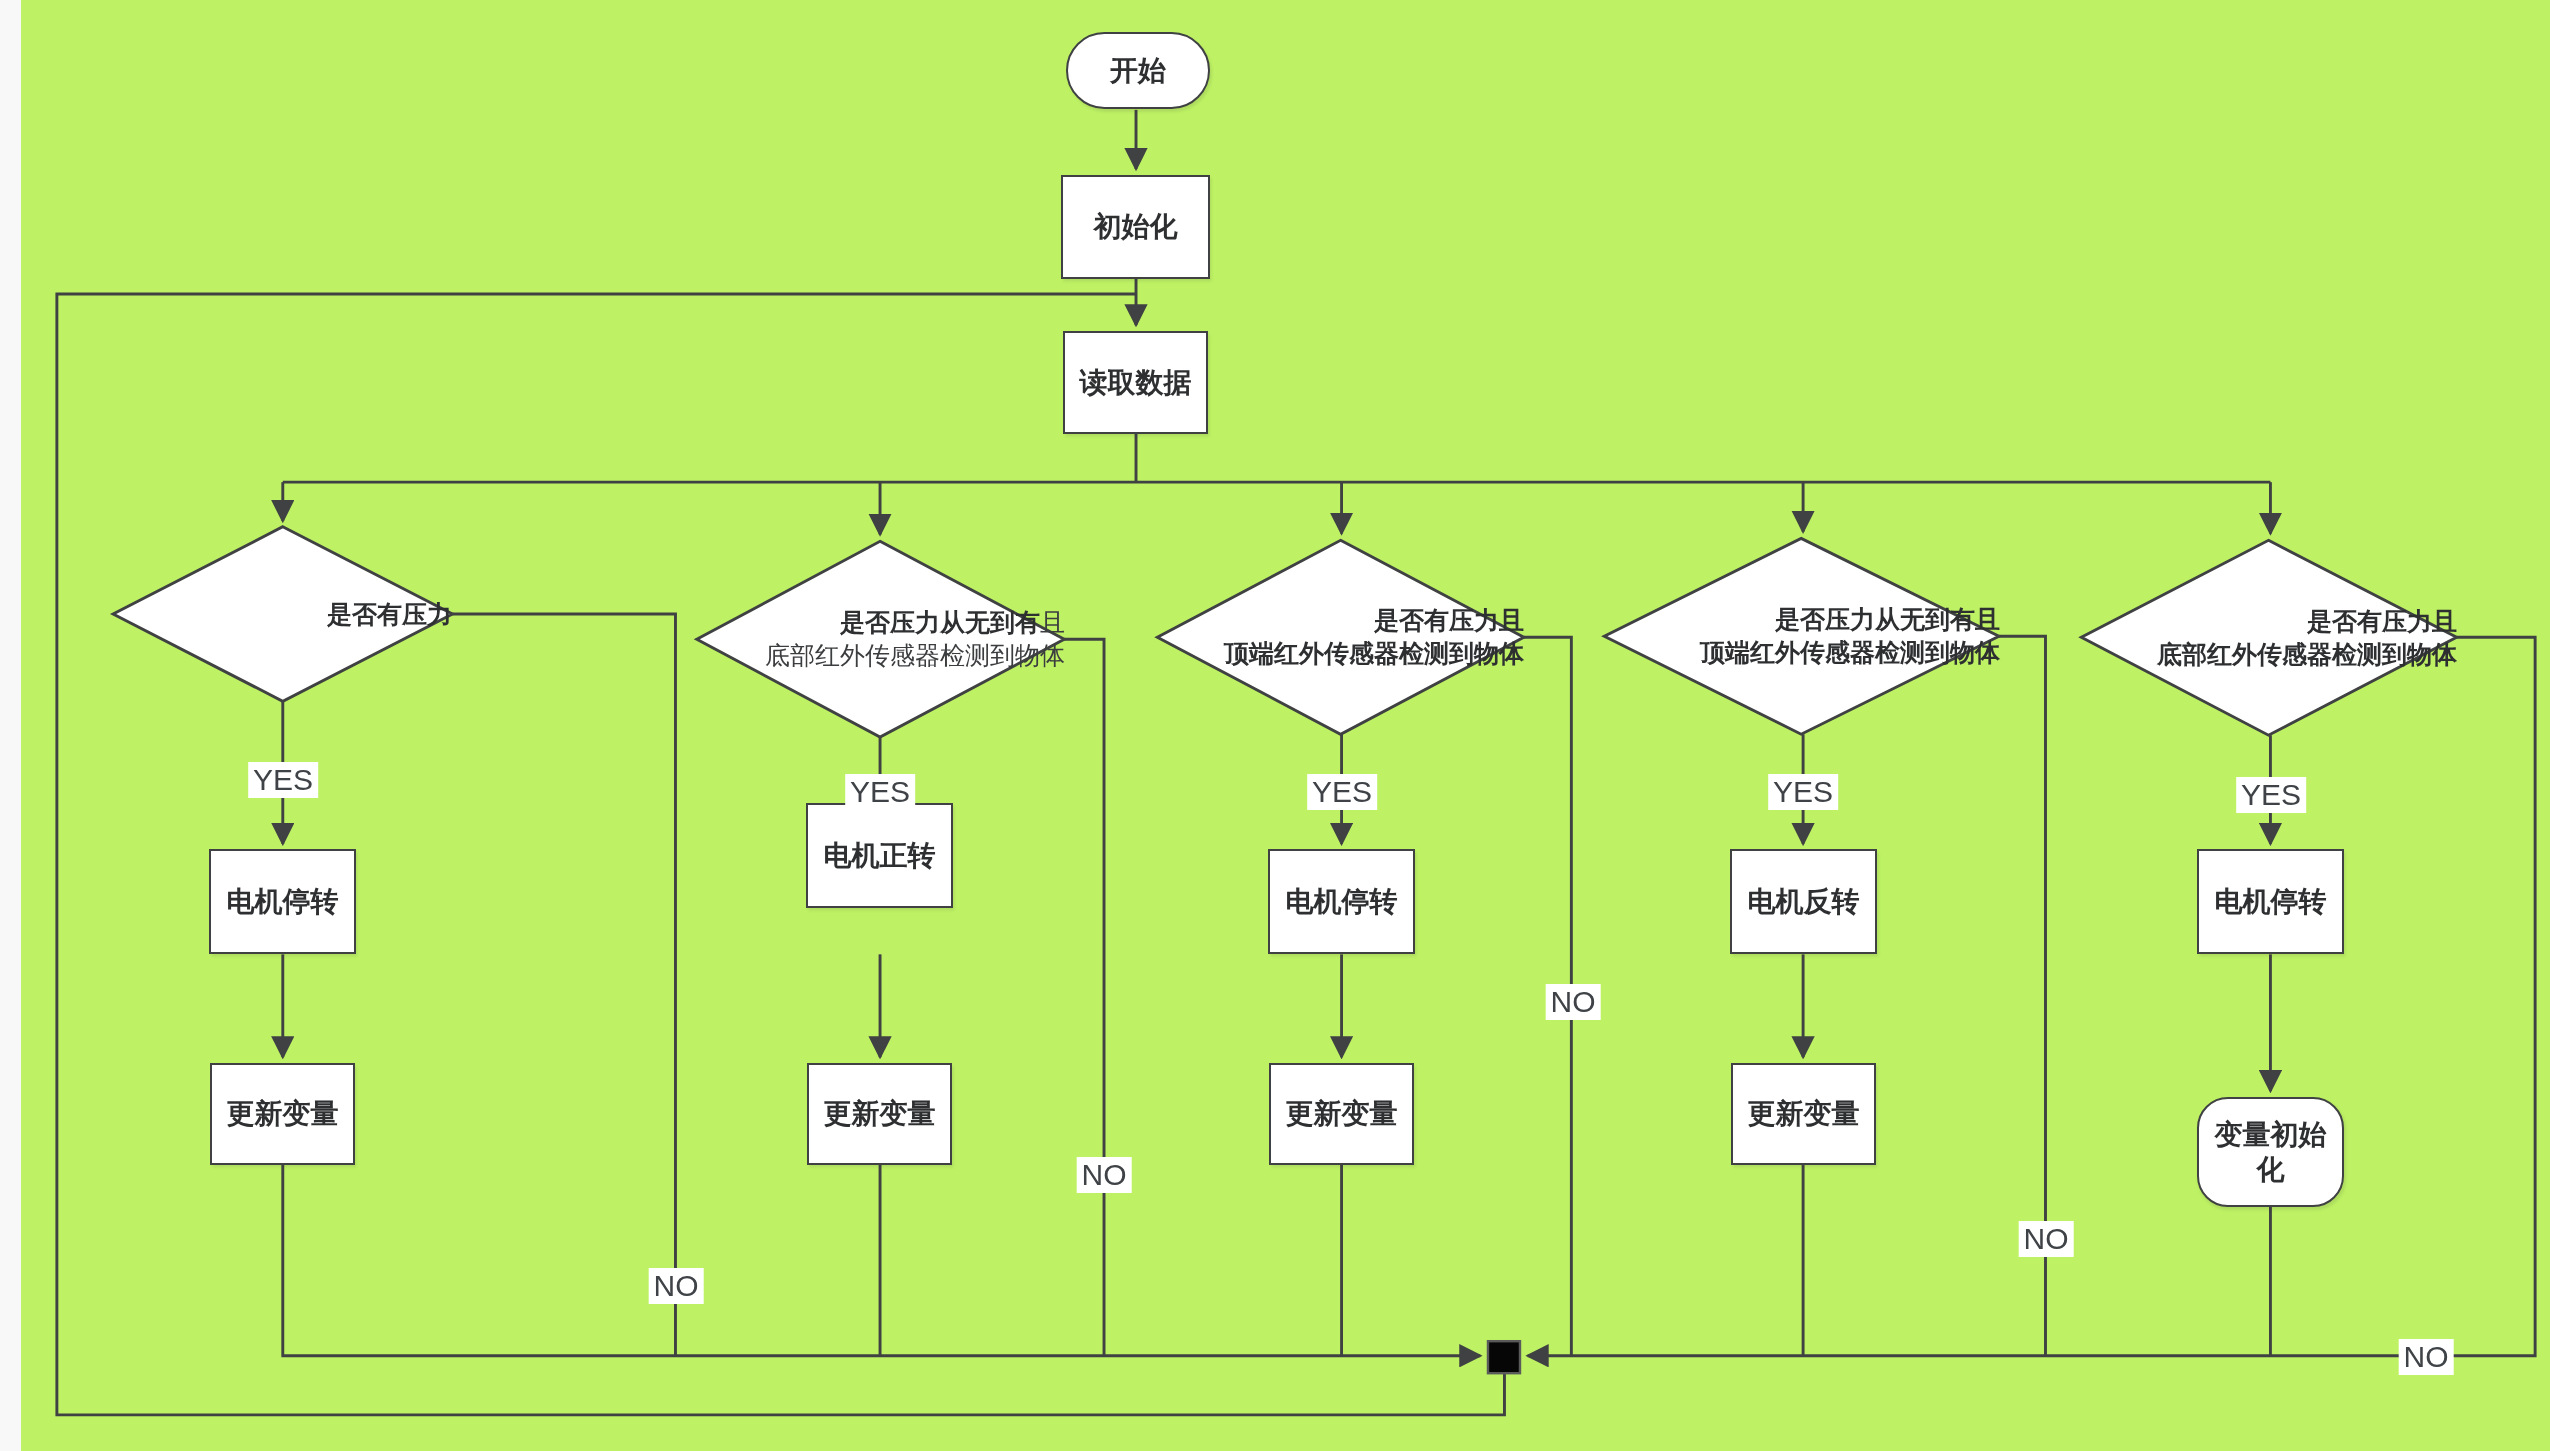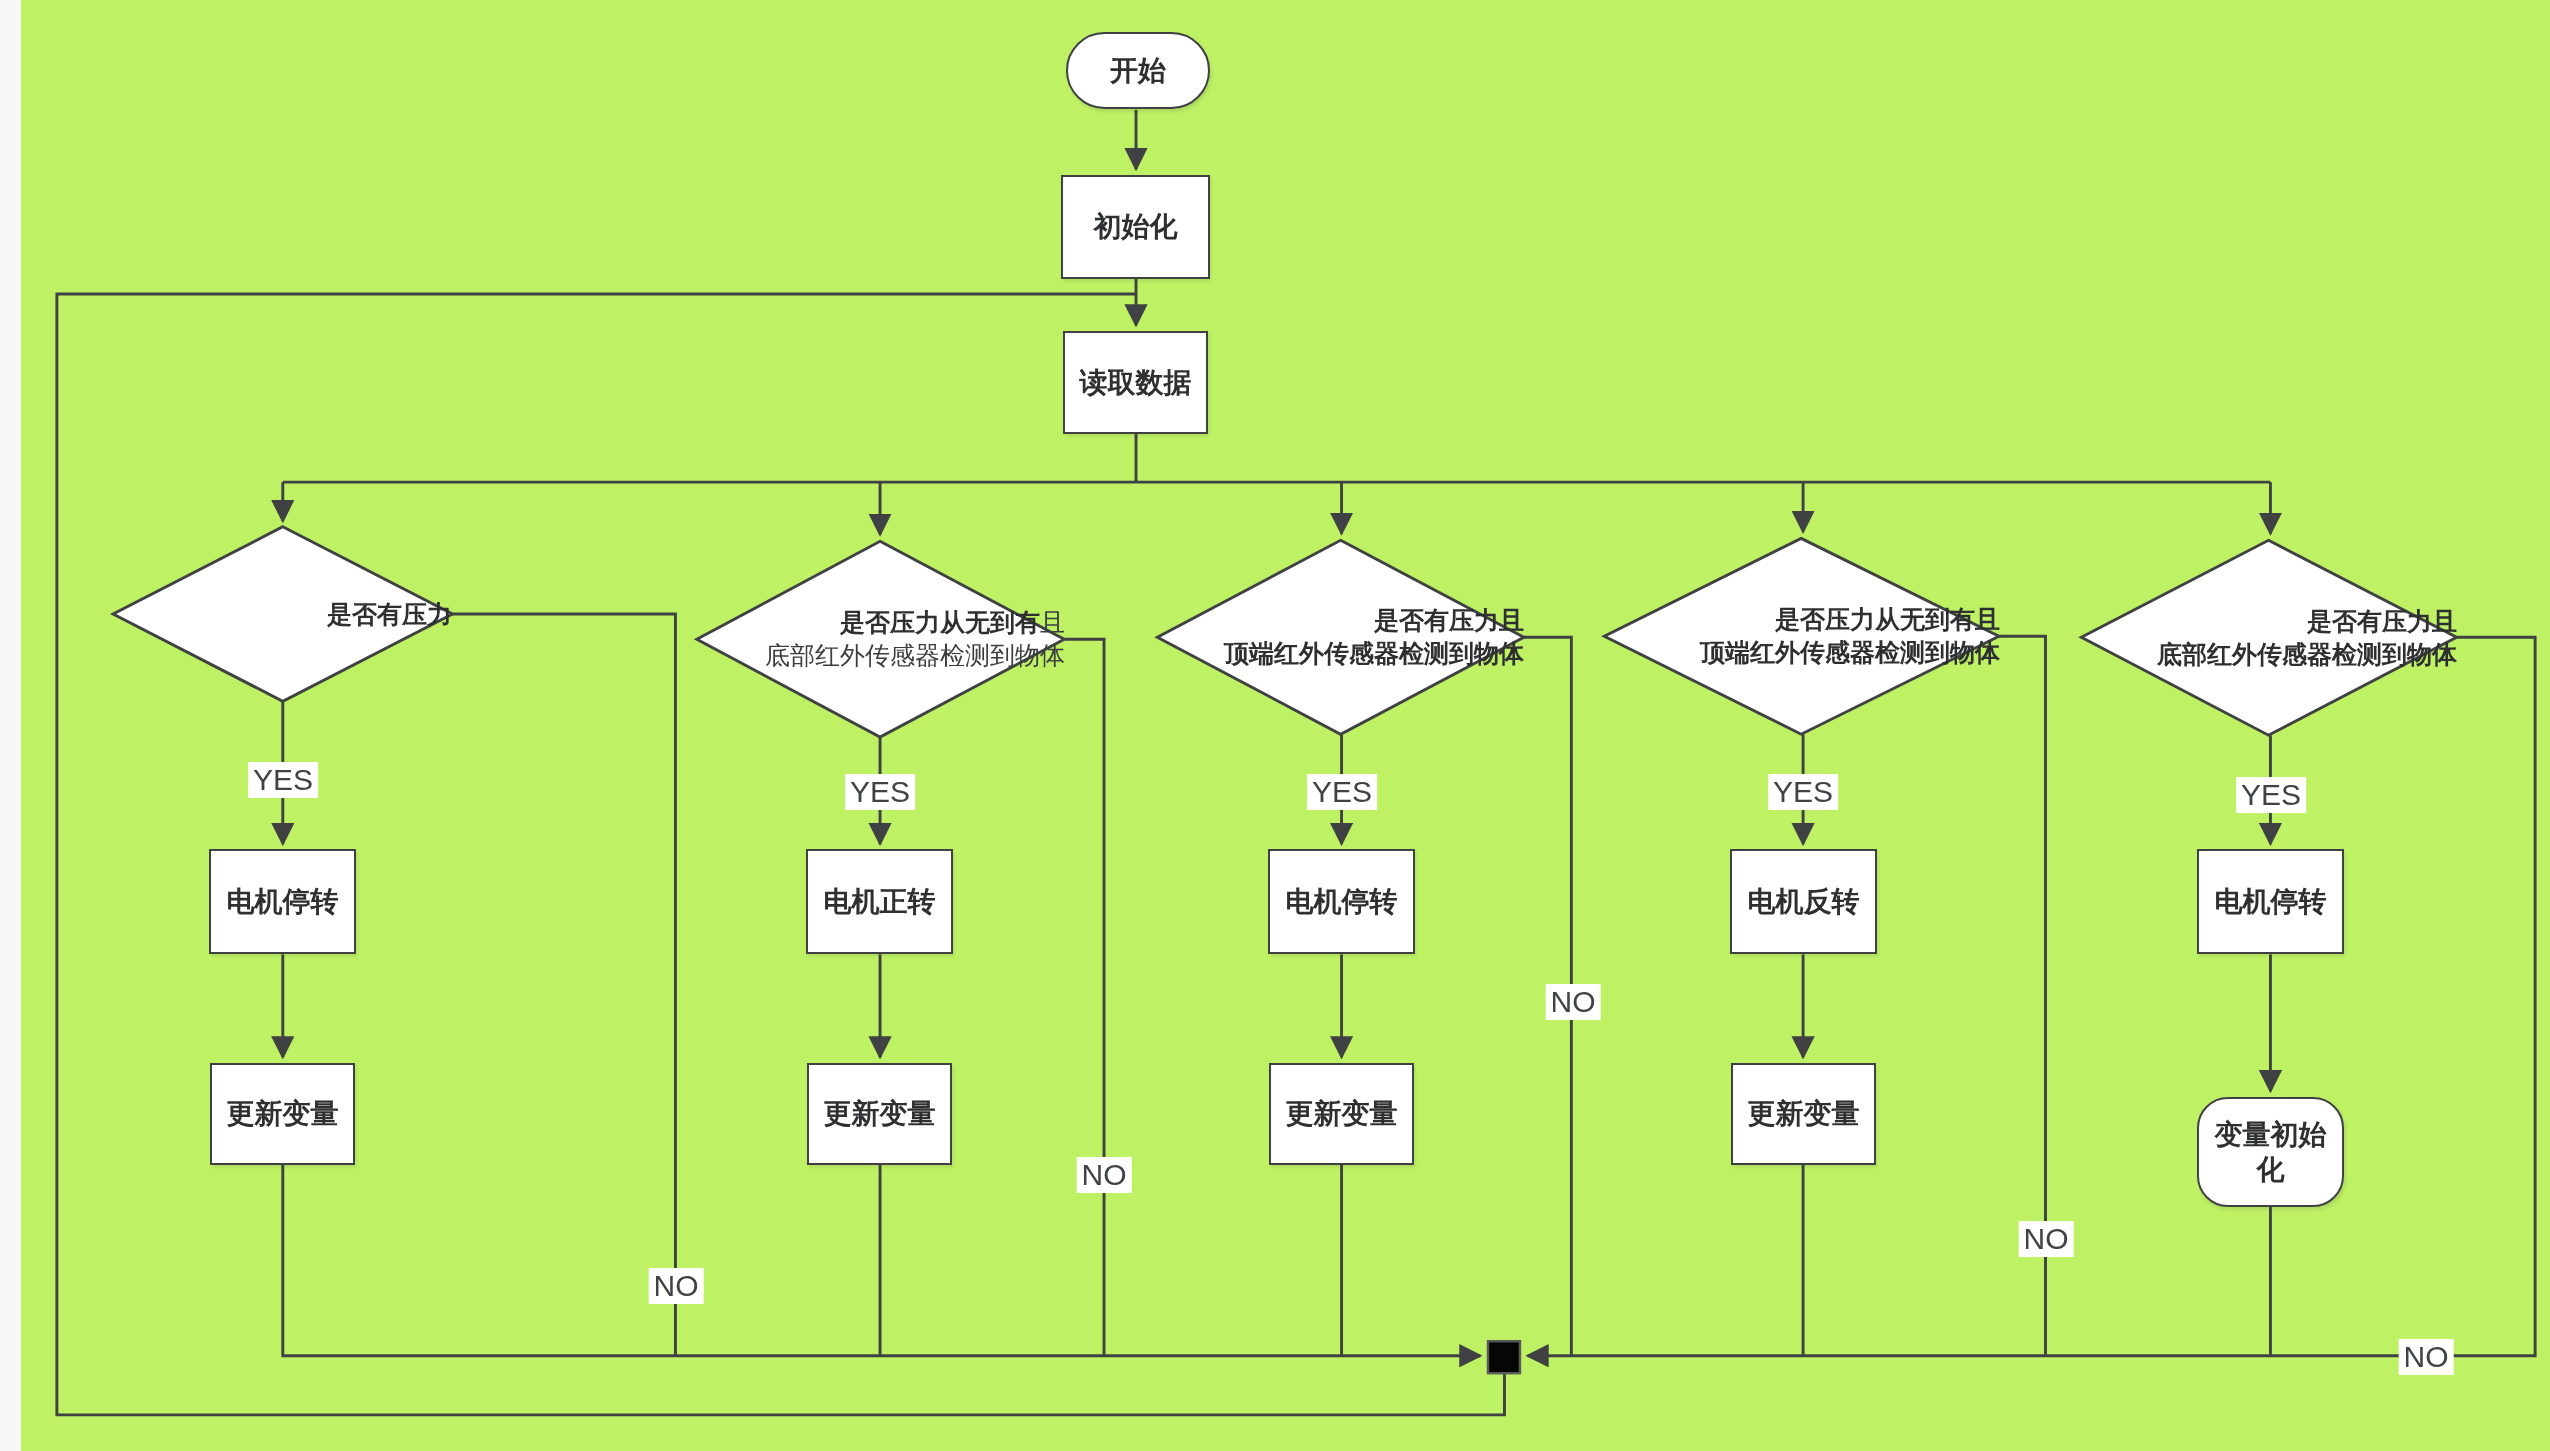--- a/index.html
+++ b/index.html
@@ -123,21 +123,21 @@
   </div>
 
   <div class="dtext" style="left:2061px;top:540px;width:375px;height:195px;">
     <div class="dline">是否有压力且</div>
     <div class="dline">底部红外传感器检测到物体</div>
   </div>
 
   <div class="node" style="left:188px;top:849px;width:147px;height:105px;">
     <span>电机停转</span>
   </div>
-  <div class="node" style="left:785px;top:849px;width:147px;height:105px;">
+  <div class="node" style="left:785px;top:803px;width:147px;height:105px;">
     <span>电机正转</span>
   </div>
   <div class="node" style="left:1247px;top:849px;width:147px;height:105px;">
     <span>电机停转</span>
   </div>
   <div class="node" style="left:1709px;top:849px;width:147px;height:105px;">
     <span>电机反转</span>
   </div>
   <div class="node" style="left:2176px;top:849px;width:147px;height:105px;">
     <span>电机停转</span>

